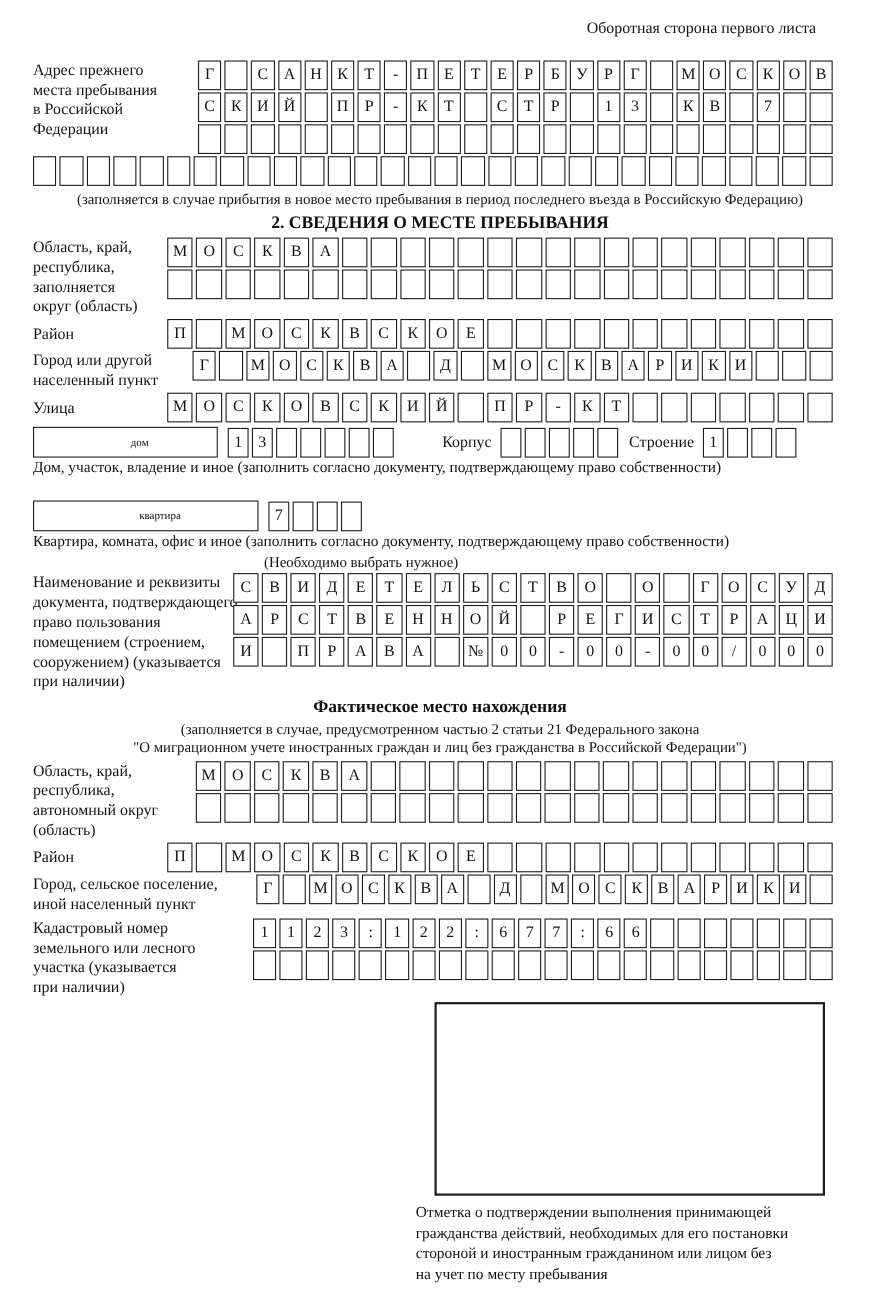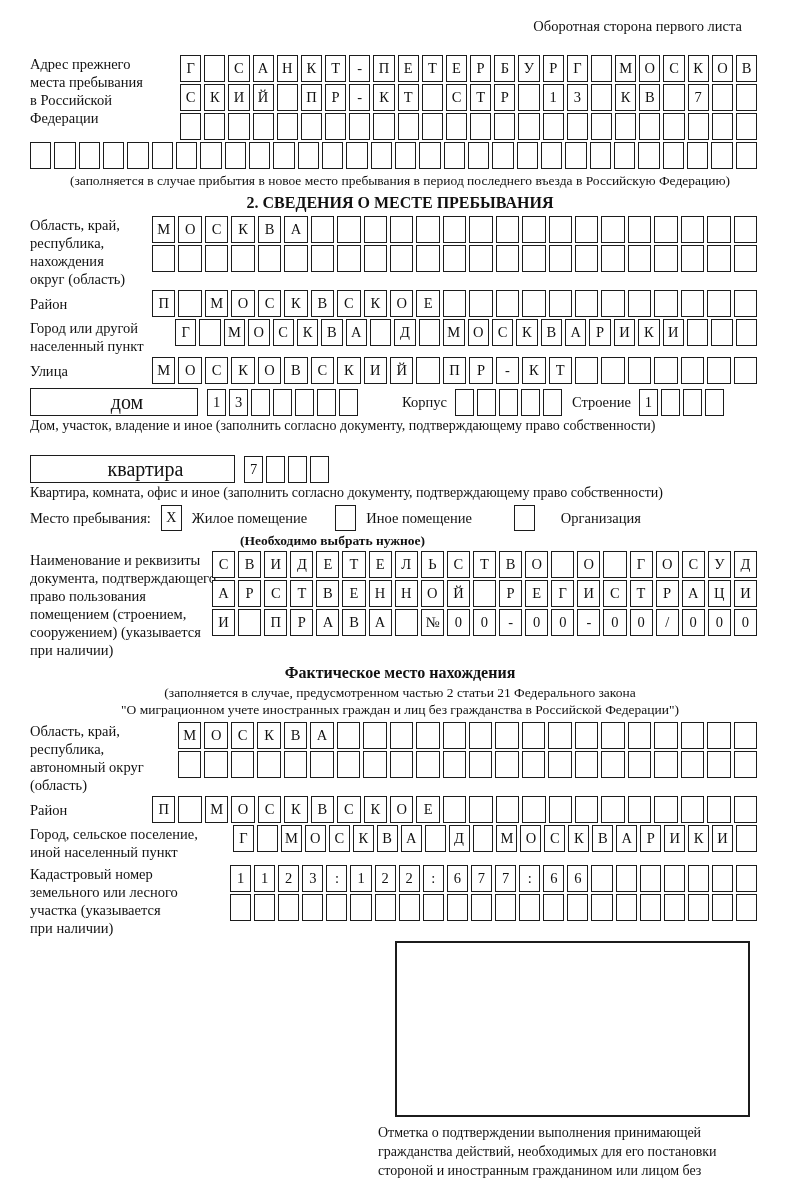--- a/index.html
+++ b/index.html
@@ -20,33 +20,33 @@
   .cell{
     box-sizing:border-box;flex:1 1 0;min-width:0;height:27px;
     border:1.6px solid #1c1c1c;background:#fff;
     display:flex;align-items:center;justify-content:center;
     font-size:14.5px;
   }
   .fixedcells{flex:none;}
   .fixedcells .cell{flex:0 0 19px;}
   .widebox{
     box-sizing:border-box;border:1.8px solid #1c1c1c;height:28px;flex:none;
-    display:flex;align-items:center;justify-content:center;font-size:20px;padding-left:26px;
+    display:flex;align-items:center;justify-content:center;font-size:10px;padding-left:26px;
   }
   .note-center{text-align:center;font-size:13.5px;line-height:15px;margin:4px 20px 0 20px;}
   .note-left{font-size:14px;line-height:16px;margin:2px 43px 2px 30px;}
   .sec-title{text-align:center;font-weight:bold;font-size:16px;line-height:20px;margin-top:5px;}
   .dom-row{display:flex;align-items:center;margin:4px 43px 2px 30px;}
   .inline-lbl{font-size:14.5px;flex:none;}
   .mesto-row{display:flex;align-items:center;margin:4px 43px 0 30px;font-size:14.5px;}
   .checkbox{
     box-sizing:border-box;width:21px;height:26px;border:1.7px solid #1c1c1c;flex:none;
     display:flex;align-items:center;justify-content:center;font-size:14px;background:#fff;
   }
-  .mesto-note{font-size:13.5px;margin:2px 0 0 240px;font-weight:bold;}
+  .mesto-note{font-size:13.5px;margin:2px 0 0 240px;}
   .fact-notes{text-align:center;font-size:13.5px;line-height:16.5px;margin-top:2px;}
   .stamp-box{box-sizing:border-box;margin:4px 50px 0 395px;height:176px;border:2px solid #1c1c1c;background:#fff;}
   .stamp-caption{margin:6px 25px 0 378px;text-align:left;font-size:14px;line-height:19px;}
   .tline{white-space:nowrap;}
   .mt2{margin-top:2px;}.mt3{margin-top:3px;}.mt4{margin-top:4px;}
 </style>
 </head>
 <body>
 
 <div class="page">
@@ -176,21 +176,21 @@
       </div>
   </div>
   <div class="note-center">(заполняется в случае прибытия в новое место пребывания в период последнего въезда в Российскую Федерацию)</div>
 
   <div class="sec-title">2. СВЕДЕНИЯ О МЕСТЕ ПРЕБЫВАНИЯ</div>
 
   <div class="block mt3">
     <div class="lbl" style="width:122px">
         <div class="tline">Область, край,</div>
         <div class="tline">республика,</div>
-        <div class="tline">нахождения</div>
+        <div class="tline">заполняется</div>
         <div class="tline">округ (область)</div>
       </div>
     <div class="blockcol">
       <div class="cells">
           <span class="cell">М</span>
           <span class="cell">О</span>
           <span class="cell">С</span>
           <span class="cell">К</span>
           <span class="cell">В</span>
           <span class="cell">А</span>
@@ -364,29 +364,20 @@
     <div class="widebox" style="width:205px">квартира</div>
     <div class="cells fixedcells" style="margin-left:9px">
         <span class="cell">7</span>
         <span class="cell"></span>
         <span class="cell"></span>
         <span class="cell"></span>
       </div>
   </div>
   <div class="note-left">Квартира, комната, офис и иное (заполнить согласно документу, подтверждающему право собственности)</div>
 
-  <div class="mesto-row">
-    <span>Место пребывания:</span>
-    <span class="checkbox" style="margin-left:10px">X</span>
-    <span style="margin:0 28px 0 10px">Жилое помещение</span>
-    <span class="checkbox"></span>
-    <span style="margin:0 42px 0 10px">Иное помещение</span>
-    <span class="checkbox"></span>
-    <span style="margin-left:26px">Организация</span>
-  </div>
   <div class="mesto-note">(Необходимо выбрать нужное)</div>
 
   <div class="block mt2">
     <div class="lbl" style="width:182px">
         <div class="tline">Наименование и реквизиты</div>
         <div class="tline">документа, подтверждающего</div>
         <div class="tline">право пользования</div>
         <div class="tline">помещением (строением,</div>
         <div class="tline">сооружением) (указывается</div>
         <div class="tline">при наличии)</div>

